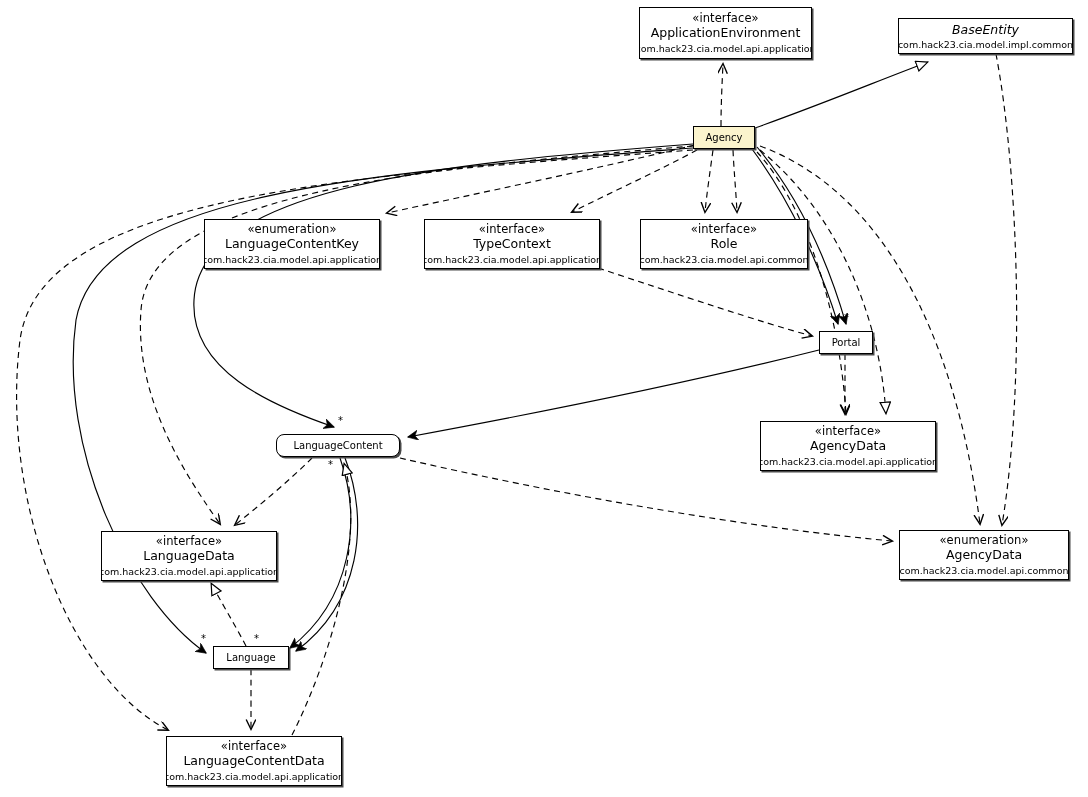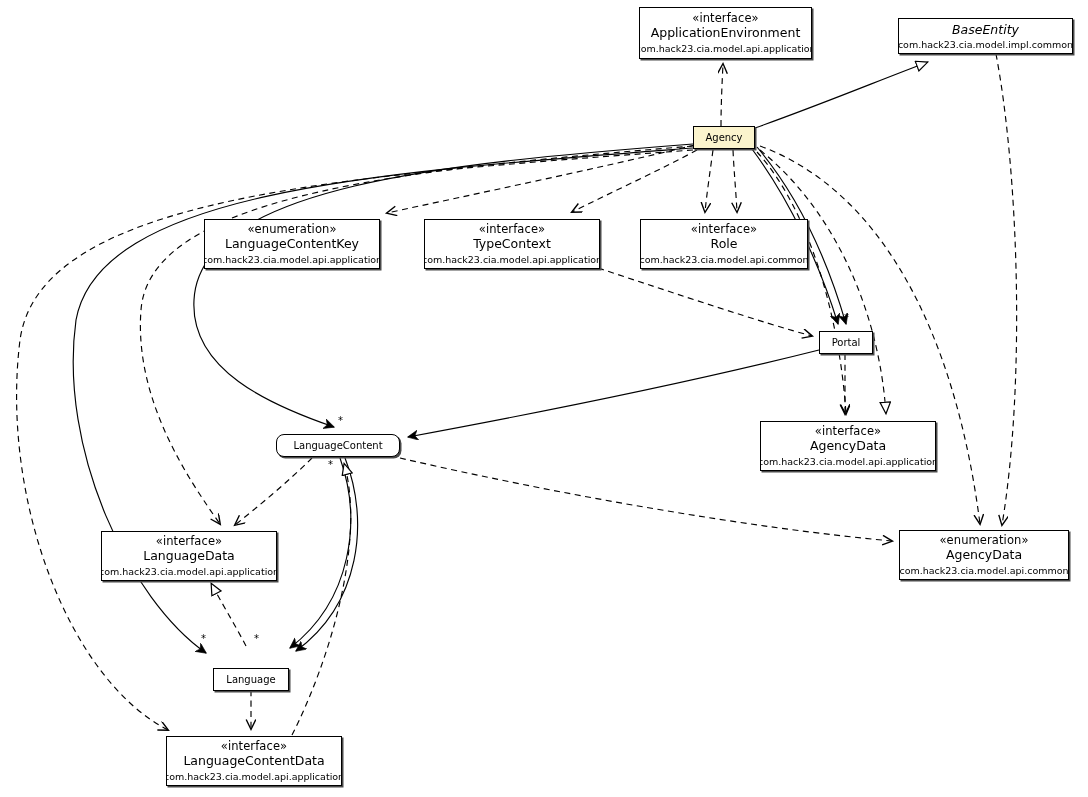--- a/index.html
+++ b/index.html
@@ -187,21 +187,21 @@
       <div class="uml-node" style="left: 899px; top: 530px; width: 170px; height: 50px;">
         <div class="stereotype">«enumeration»</div>
         <div class="cname">AgencyData</div>
         <div class="pkg">com.hack23.cia.model.api.common</div>
       </div>
       <div class="uml-node" style="left: 101px; top: 531px; width: 176px; height: 50px;">
         <div class="stereotype">«interface»</div>
         <div class="cname">LanguageData</div>
         <div class="pkg">com.hack23.cia.model.api.application</div>
       </div>
-      <div class="uml-node simple" style="left: 213px; top: 668px; width: 76px; height: 23px;">
+      <div class="uml-node simple" style="left: 213px; top: 646px; width: 76px; height: 23px;">
         <div class="cname">Language</div>
       </div>
       <div class="uml-node" style="left: 166px; top: 736px; width: 176px; height: 50px;">
         <div class="stereotype">«interface»</div>
         <div class="cname">LanguageContentData</div>
         <div class="pkg">com.hack23.cia.model.api.application</div>
       </div>
     </div>
   <div id="label-layer">
       <div class="mult" style="left: 844px; top: 313px;">*</div>

